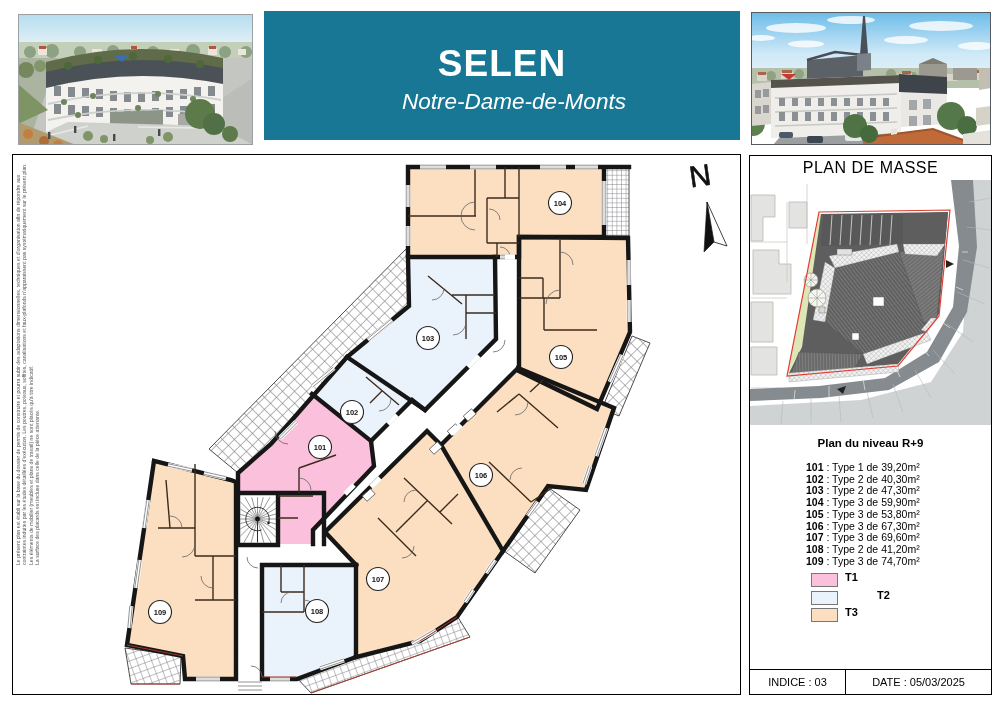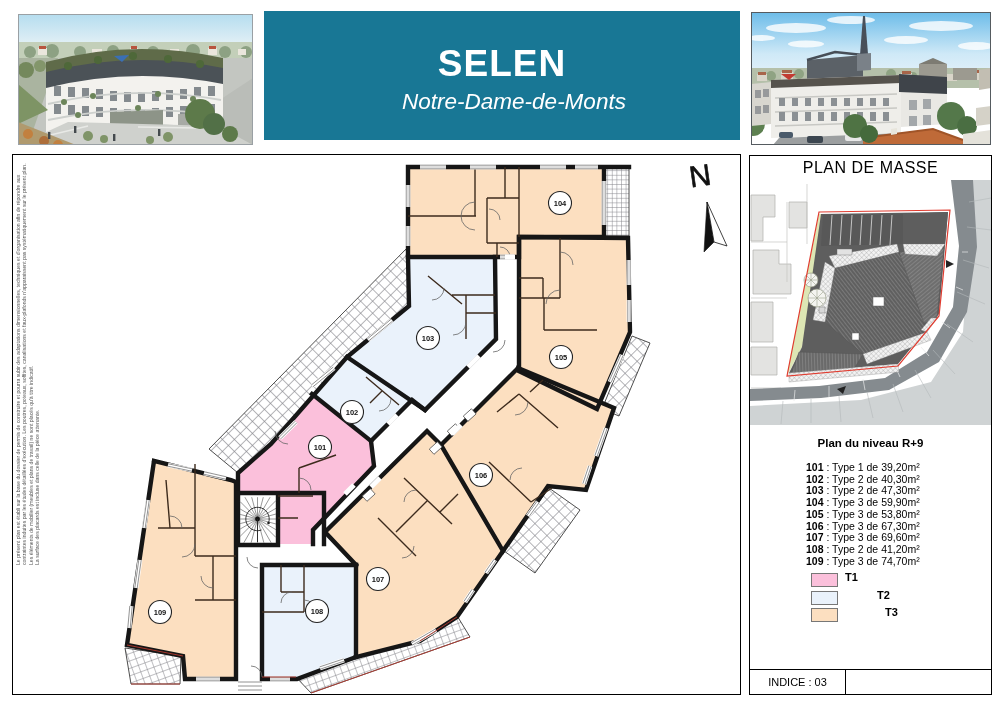--- a/index.html
+++ b/index.html
@@ -782,19 +782,20 @@
         <div><b>109</b> : Type 3 de 74,70m²</div>
       </div>
 
 <div style="position:absolute;left:61px;top:417px;width:25px;height:12px;background:#fbc0db;border:1px solid #777;"></div>
 <div style="position:absolute;left:95px;top:415px;font-size:11px;font-weight:bold;">T1</div>
 
 <div style="position:absolute;left:61px;top:435px;width:25px;height:12px;background:#eaf2fb;border:1px solid #777;"></div>
 <div style="position:absolute;left:95px;top:433px;font-size:11px;font-weight:bold;margin-left:32px;">T2</div>
 
 <div style="position:absolute;left:61px;top:452px;width:25px;height:12px;background:#fcdfc0;border:1px solid #777;"></div>
-<div style="position:absolute;left:95px;top:450px;font-size:11px;font-weight:bold;margin-left:40px;">T3</div>
+<div style="position:absolute;left:95px;top:450px;font-size:11px;font-weight:bold;">T3</div>
 
 <div style="position:absolute;left:0;bottom:0;width:100%;height:24px;border-top:1px solid #000;font-size:11px;">
         <div style="position:absolute;left:0;top:0;width:95px;height:100%;border-right:1px solid #000;text-align:center;line-height:24px;">INDICE : 03</div>
+        <div style="position:absolute;left:96px;top:0;right:0;height:100%;text-align:center;line-height:24px;">DATE : 05/03/2025</div>
       </div>
   </div>
 </div>
 
 </body></html>

